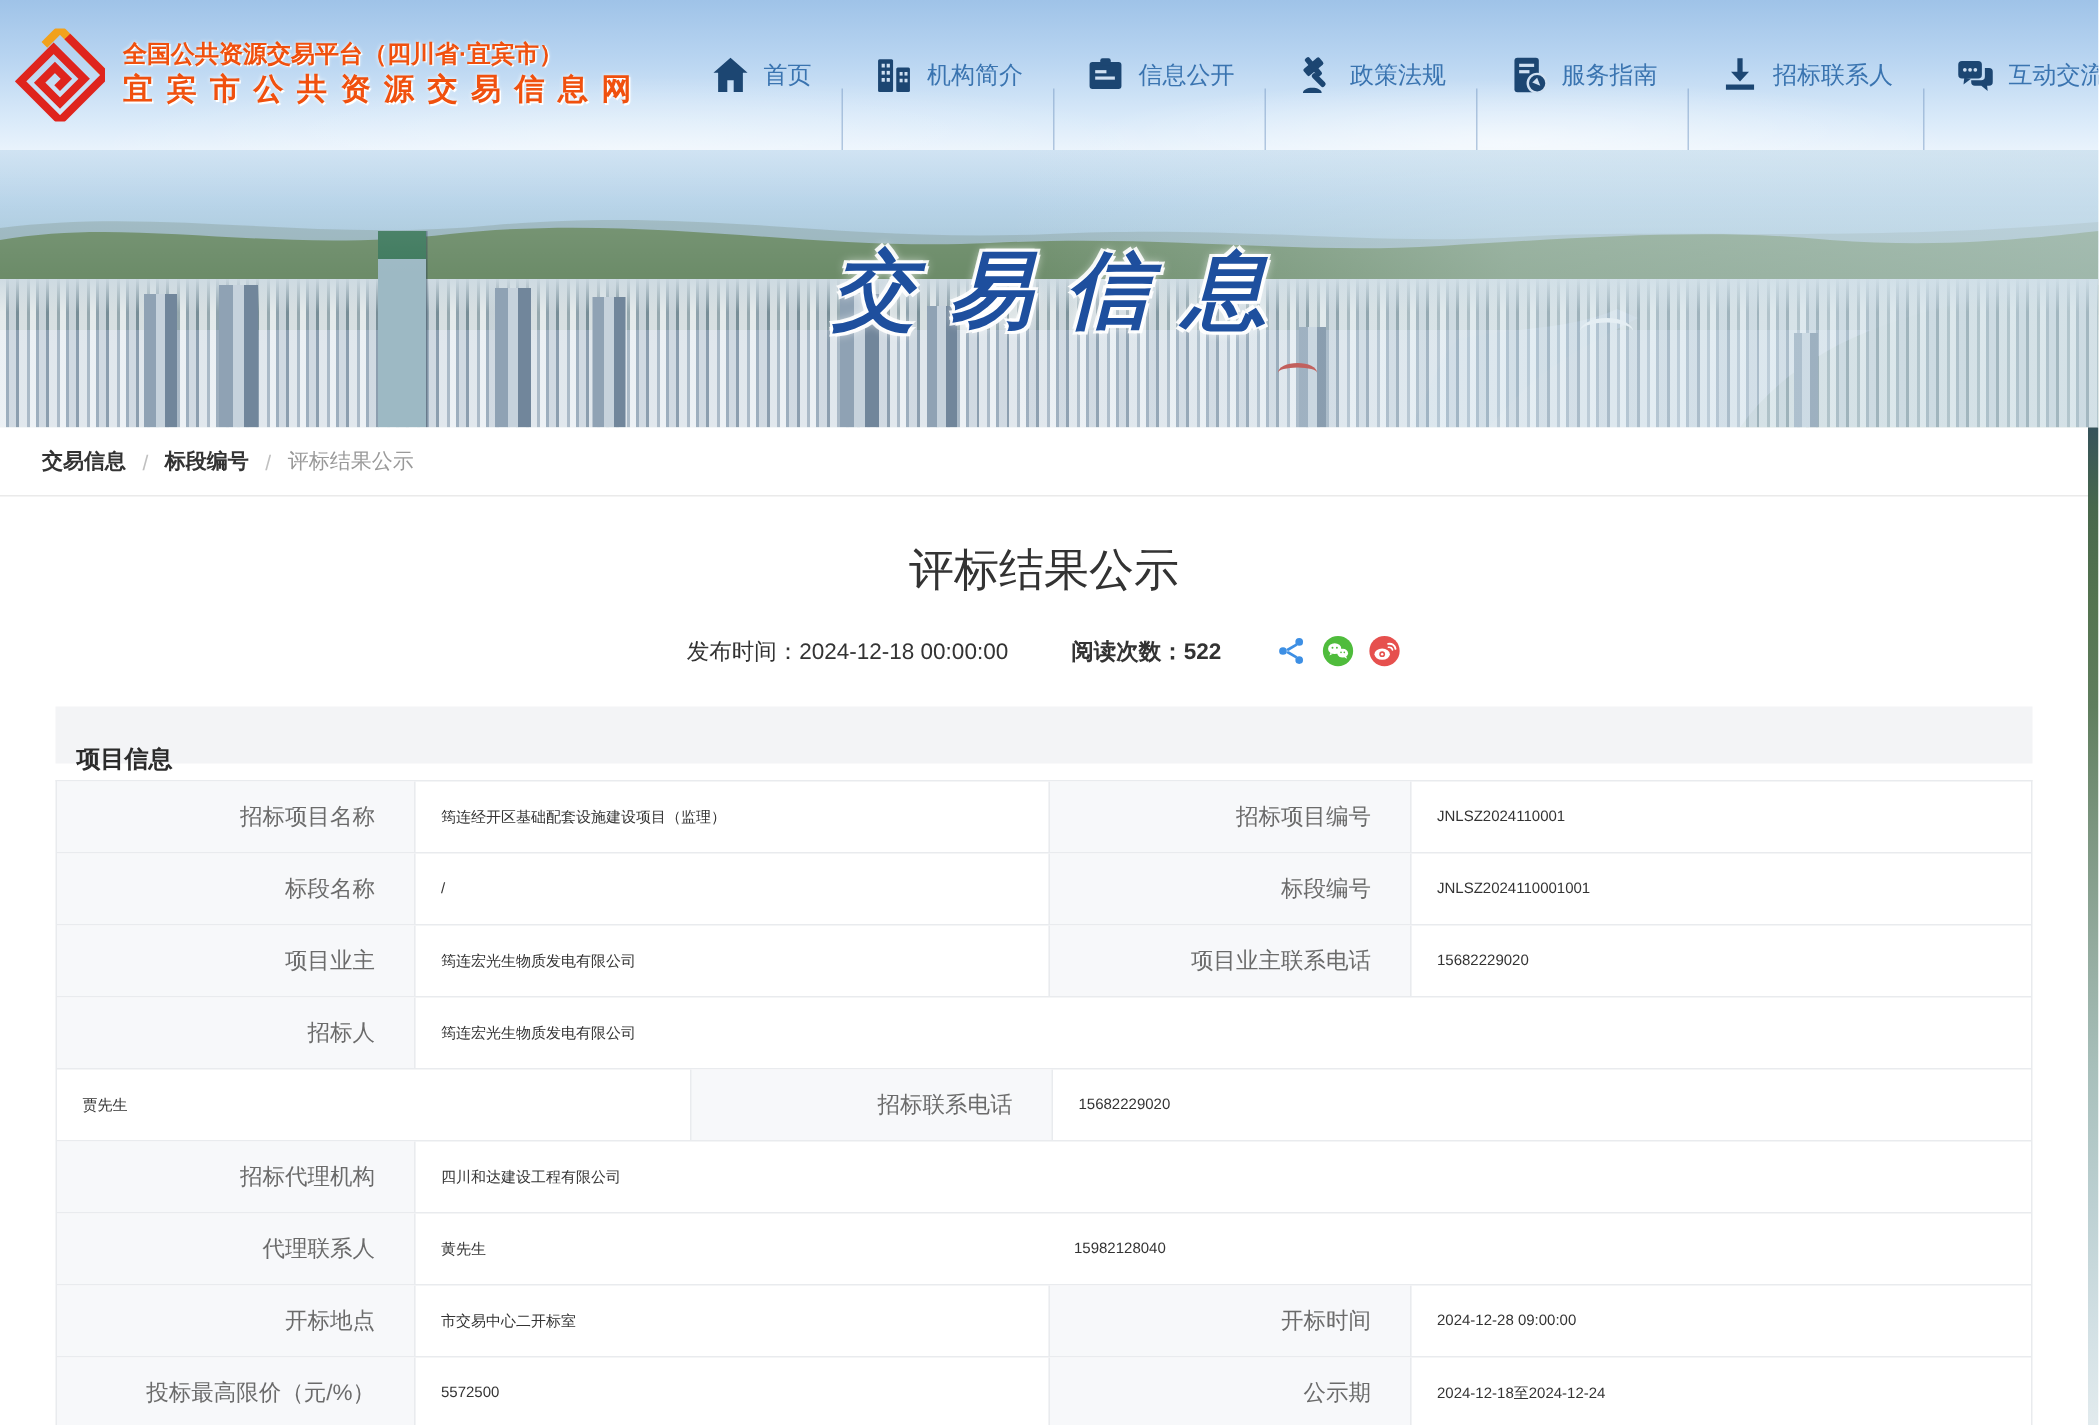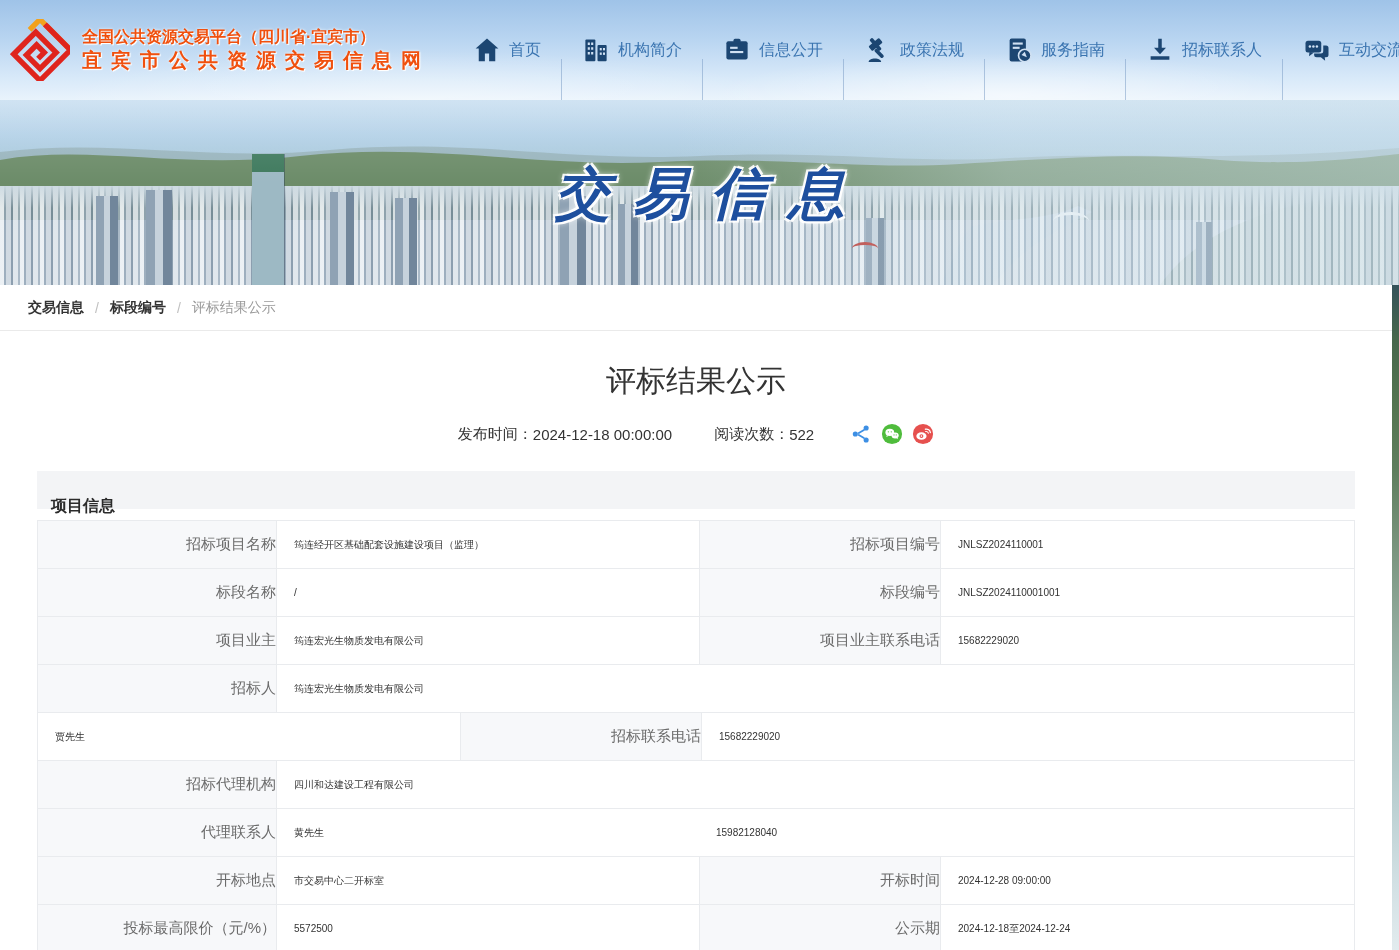--- a/index.html
+++ b/index.html
@@ -65,31 +65,31 @@
     background:linear-gradient(180deg,#35525a 0%,#47674c 8%,#547450 18%,#5f7e5e 28%,#7b957f 40%,#93ab9e 52%,#a7bfba 64%,#bcd0d2 78%,#d2e0e4 90%,#e2ebee 100%);}
   
   .content{width:1392px;background:#fff;position:relative;}
   .breadcrumb{height:45px;display:flex;align-items:center;padding-left:28px;border-bottom:1px solid #eaeaea;font-size:14px;}
   .crumb{color:#333;font-weight:bold;cursor:pointer;}
   .crumb.current{color:#999;font-weight:normal;cursor:default;}
   .crumb-sep{color:#c0c0c0;margin:0 11px;}
   .article-title{text-align:center;font-size:30px;font-weight:500;color:#333;margin:30px 0 0 0;line-height:40px;}
   .publish-row{display:flex;justify-content:center;align-items:center;margin-top:22px;font-size:15px;color:#333;}
   .pub-group{display:flex;align-items:center;}
-  .pub-group + .pub-group{margin-left:42px;}
+  .pub-group + .pub-group{margin-left:42px;font-weight:bold;}
   .share-icons{display:flex;align-items:center;margin-left:36px;gap:9px;}
   .share-btn{width:22px;height:22px;cursor:pointer;}
   .share-btn svg{width:22px;height:22px;display:block;}
   .section-bar{margin:26px 37px 0 37px;height:38px;background:#f3f4f6;display:flex;align-items:center;padding-left:14px;box-sizing:border-box;}
   .section-title{font-size:16px;font-weight:bold;color:#2b2b2b;margin-top:32px;}
   
   .info-table{margin:11px 37px 0 37px;border:1px solid #e9ebee;border-bottom:none;}
   .t-row{display:flex;border-bottom:1px solid #e9ebee;min-height:47px;}
   .t-label{background:#f7f8fa;flex:0 0 239px;display:flex;align-items:center;justify-content:flex-end;
-    padding-right:0;box-sizing:border-box;color:#6b6b6b;font-size:15px;border-right:1px solid #e9ebee;text-align:right;}
+    padding-right:26px;box-sizing:border-box;color:#6b6b6b;font-size:15px;border-right:1px solid #e9ebee;text-align:right;}
   .t-label.second{flex:0 0 242px;border-left:1px solid #e9ebee;}
   .t-value{display:flex;align-items:center;padding-left:17px;box-sizing:border-box;color:#333;font-size:10px;}
   .t-value.first{flex:0 0 422px;}
   .t-value.last{flex:1;}
   .t-value.span{flex:1;}
 </style>
 </head>
 <body>
 
 <header class="top-header">

